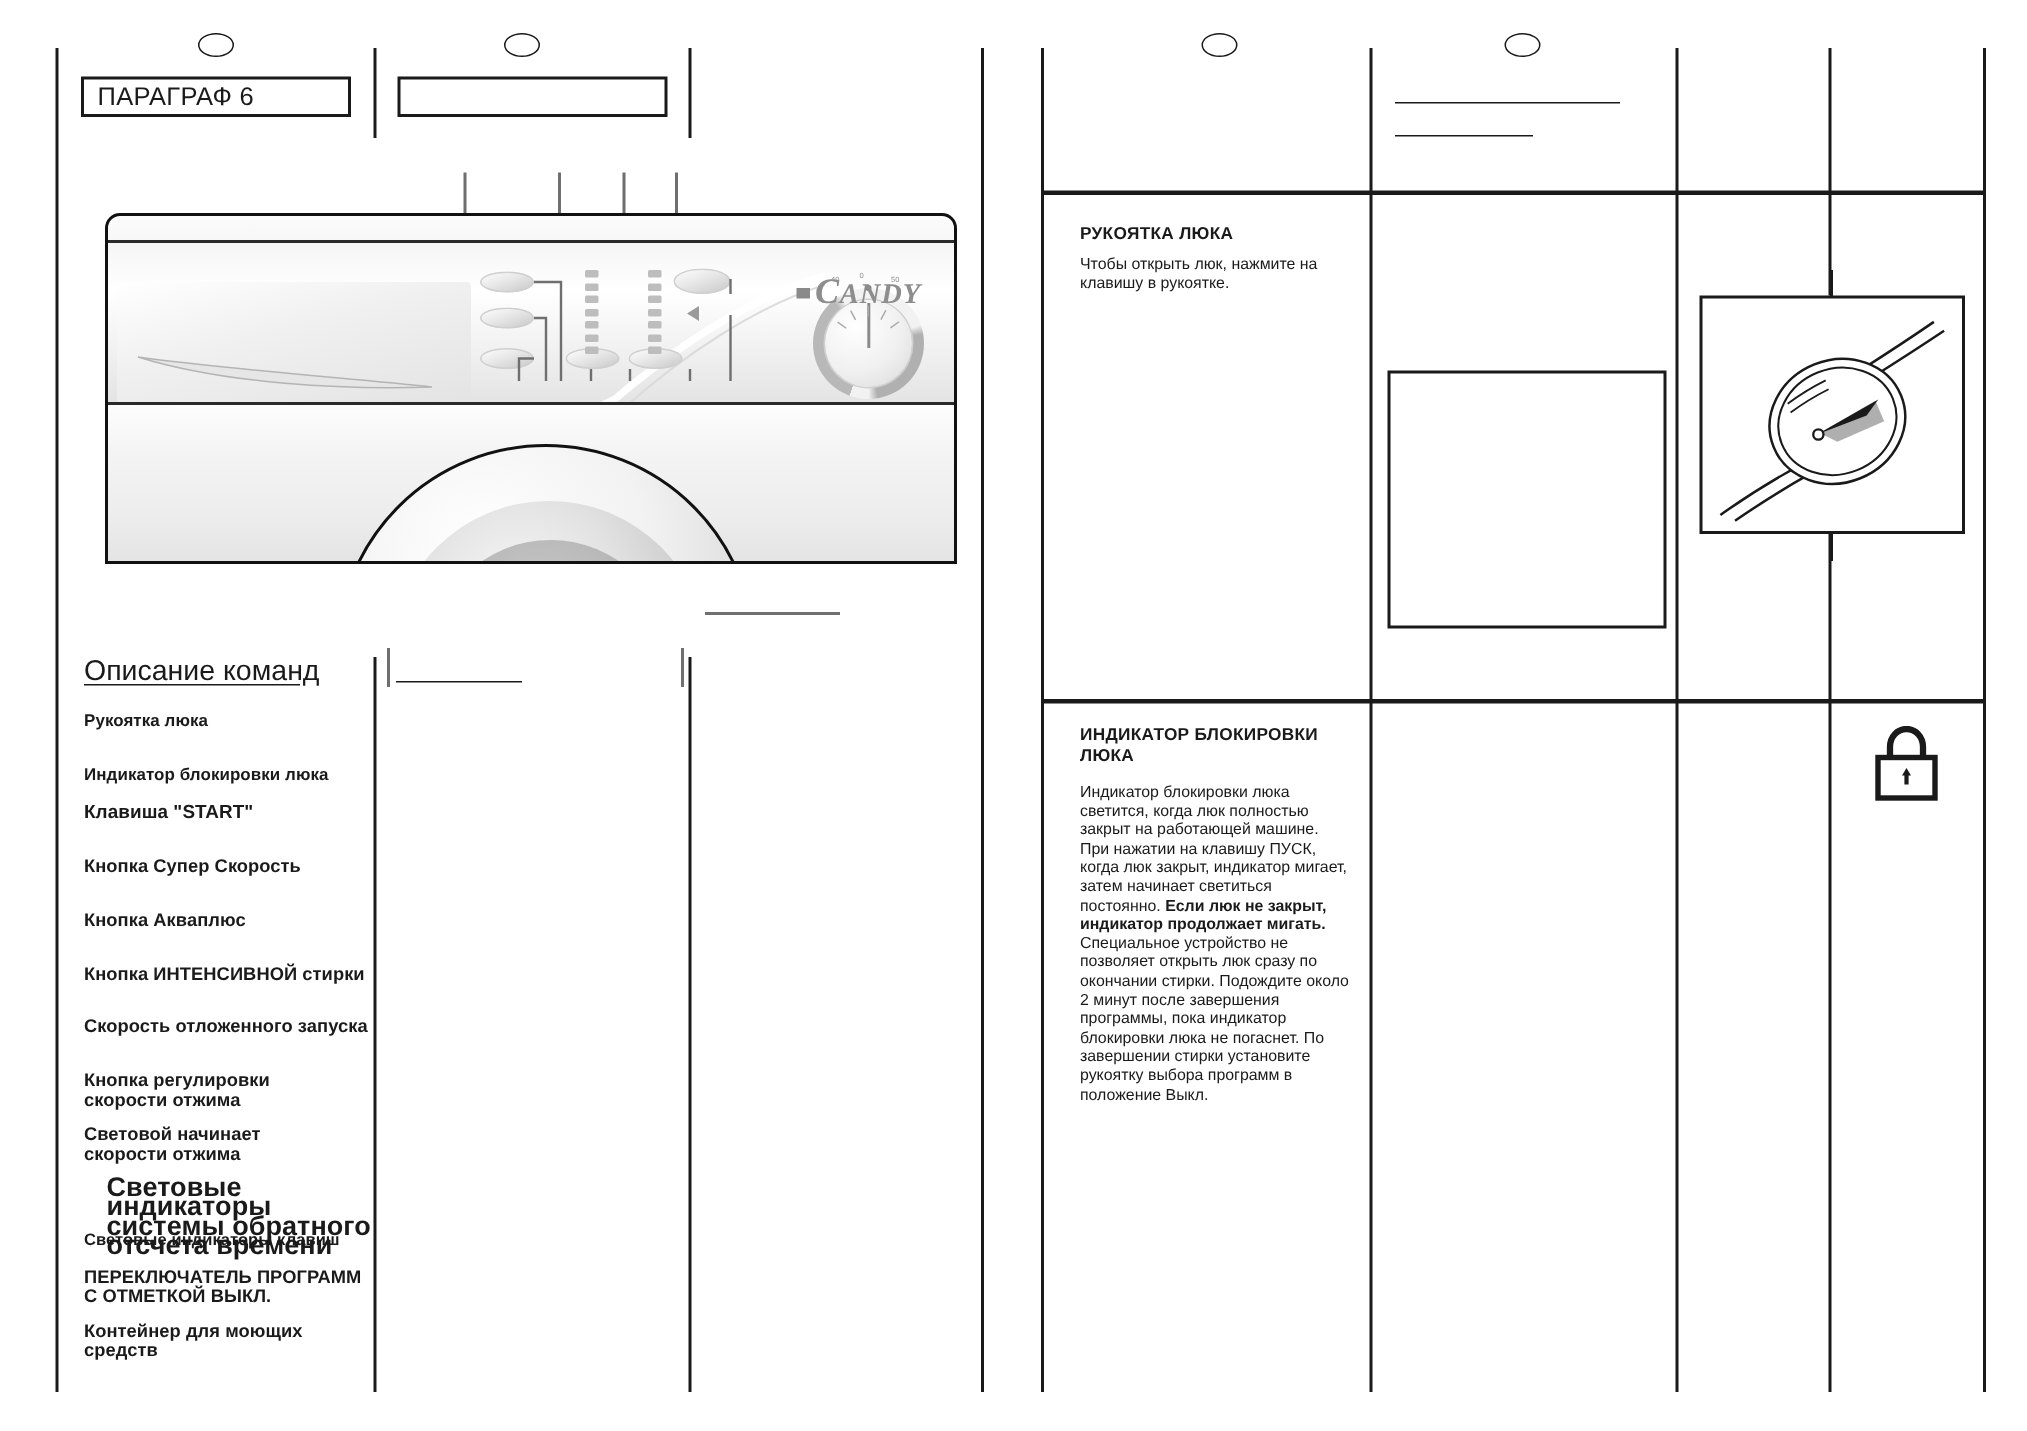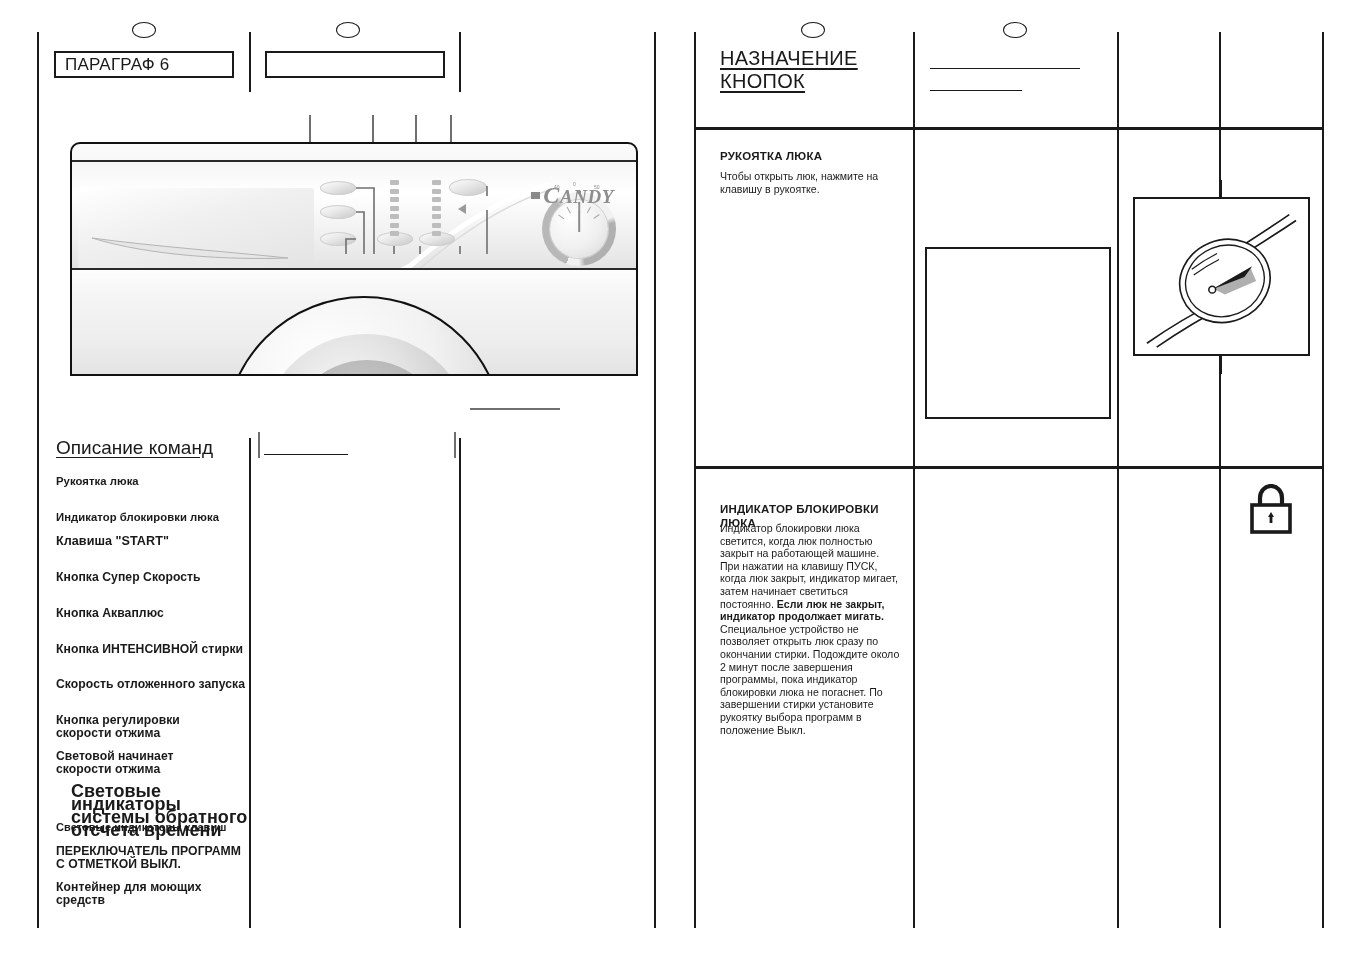--- a/index.html
+++ b/index.html
@@ -471,24 +471,20 @@
 
   <div class="vline" style="left:694px;top:32px;height:896px;"></div>
   <div class="vline" style="left:913px;top:32px;height:896px;"></div>
   <div class="vline" style="left:1117px;top:32px;height:896px;"></div>
   <div class="vline" style="left:1219px;top:32px;height:896px;"></div>
   <div class="vline" style="left:1322px;top:32px;height:896px;"></div>
 
   <div class="hline" style="left:694px;top:127px;width:630px;"></div>
   <div class="hline" style="left:694px;top:466px;width:630px;"></div>
 
-  <div class="rp-head" style="left:720px;top:47px;">
-    <u>НАЗНАЧЕНИЕ</u><br>
-    <u>КНОПОК</u>
-  </div>
 
   <div class="thin-rule" style="left:930px;top:68px;width:150px;"></div>
   <div class="thin-rule" style="left:930px;top:90px;width:92px;"></div>
 
   <div class="sec-title" style="left:720px;top:149px;">РУКОЯТКА  ЛЮКА</div>
   <div class="sec-body" style="left:720px;top:170px;width:168px;">Чтобы открыть люк, нажмите на клавишу в рукоятке.</div>
 
 
   <div class="blank-box" style="left:925px;top:247px;width:186px;height:172px;"></div>
 
@@ -509,21 +505,21 @@
         <path d="M60,78 C68,72 78,66 86,62"></path>
       </g>
       <path d="M80,92 L118,70 L124,84 L92,98 Z" fill="#1a1a1a" opacity="0.35"></path>
       <path d="M78,93 L120,69 L112,80 Z" fill="#1a1a1a"></path>
       <circle cx="79" cy="93" r="3.5" fill="#ffffff" stroke="#1a1a1a" stroke-width="1.6"></circle>
     </svg>
   </div>
   <div class="vline" style="left:1220px;top:180px;height:18px;"></div>
   <div class="vline" style="left:1220px;top:356px;height:18px;"></div>
 
-  <div class="sec-title" style="left:720px;top:483px;width:180px;margin-top:19px;">
+  <div class="sec-title" style="left:720px;top:483px;width:180px;">
     <span>ИНДИКАТОР БЛОКИРОВКИ</span><br>
     <span>ЛЮКА</span>
   </div>
   <div class="sec-body" style="left:720px;top:522px;width:180px;">
     <span>Индикатор блокировки люка светится, когда люк полностью закрыт на работающей машине. При нажатии на клавишу ПУСК, когда люк закрыт, индикатор мигает, затем начинает светиться постоянно.</span>
     <b>Если люк не закрыт, индикатор продолжает мигать.</b>
     <span>Специальное устройство не позволяет открыть люк сразу по окончании стирки. Подождите около 2 минут после завершения программы, пока индикатор блокировки люка не погаснет. По завершении стирки установите рукоятку выбора программ в положение Выкл.</span>
   </div>
 
   <div style="position:absolute;left:1248px;top:484px;width:46px;height:52px;">

